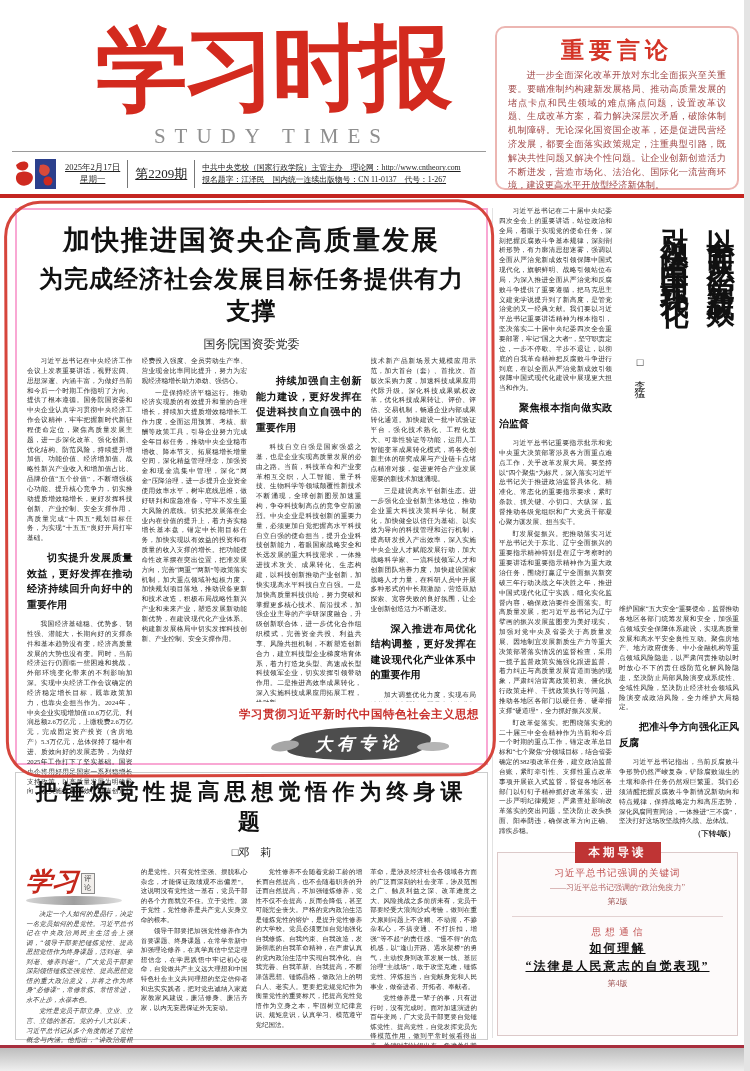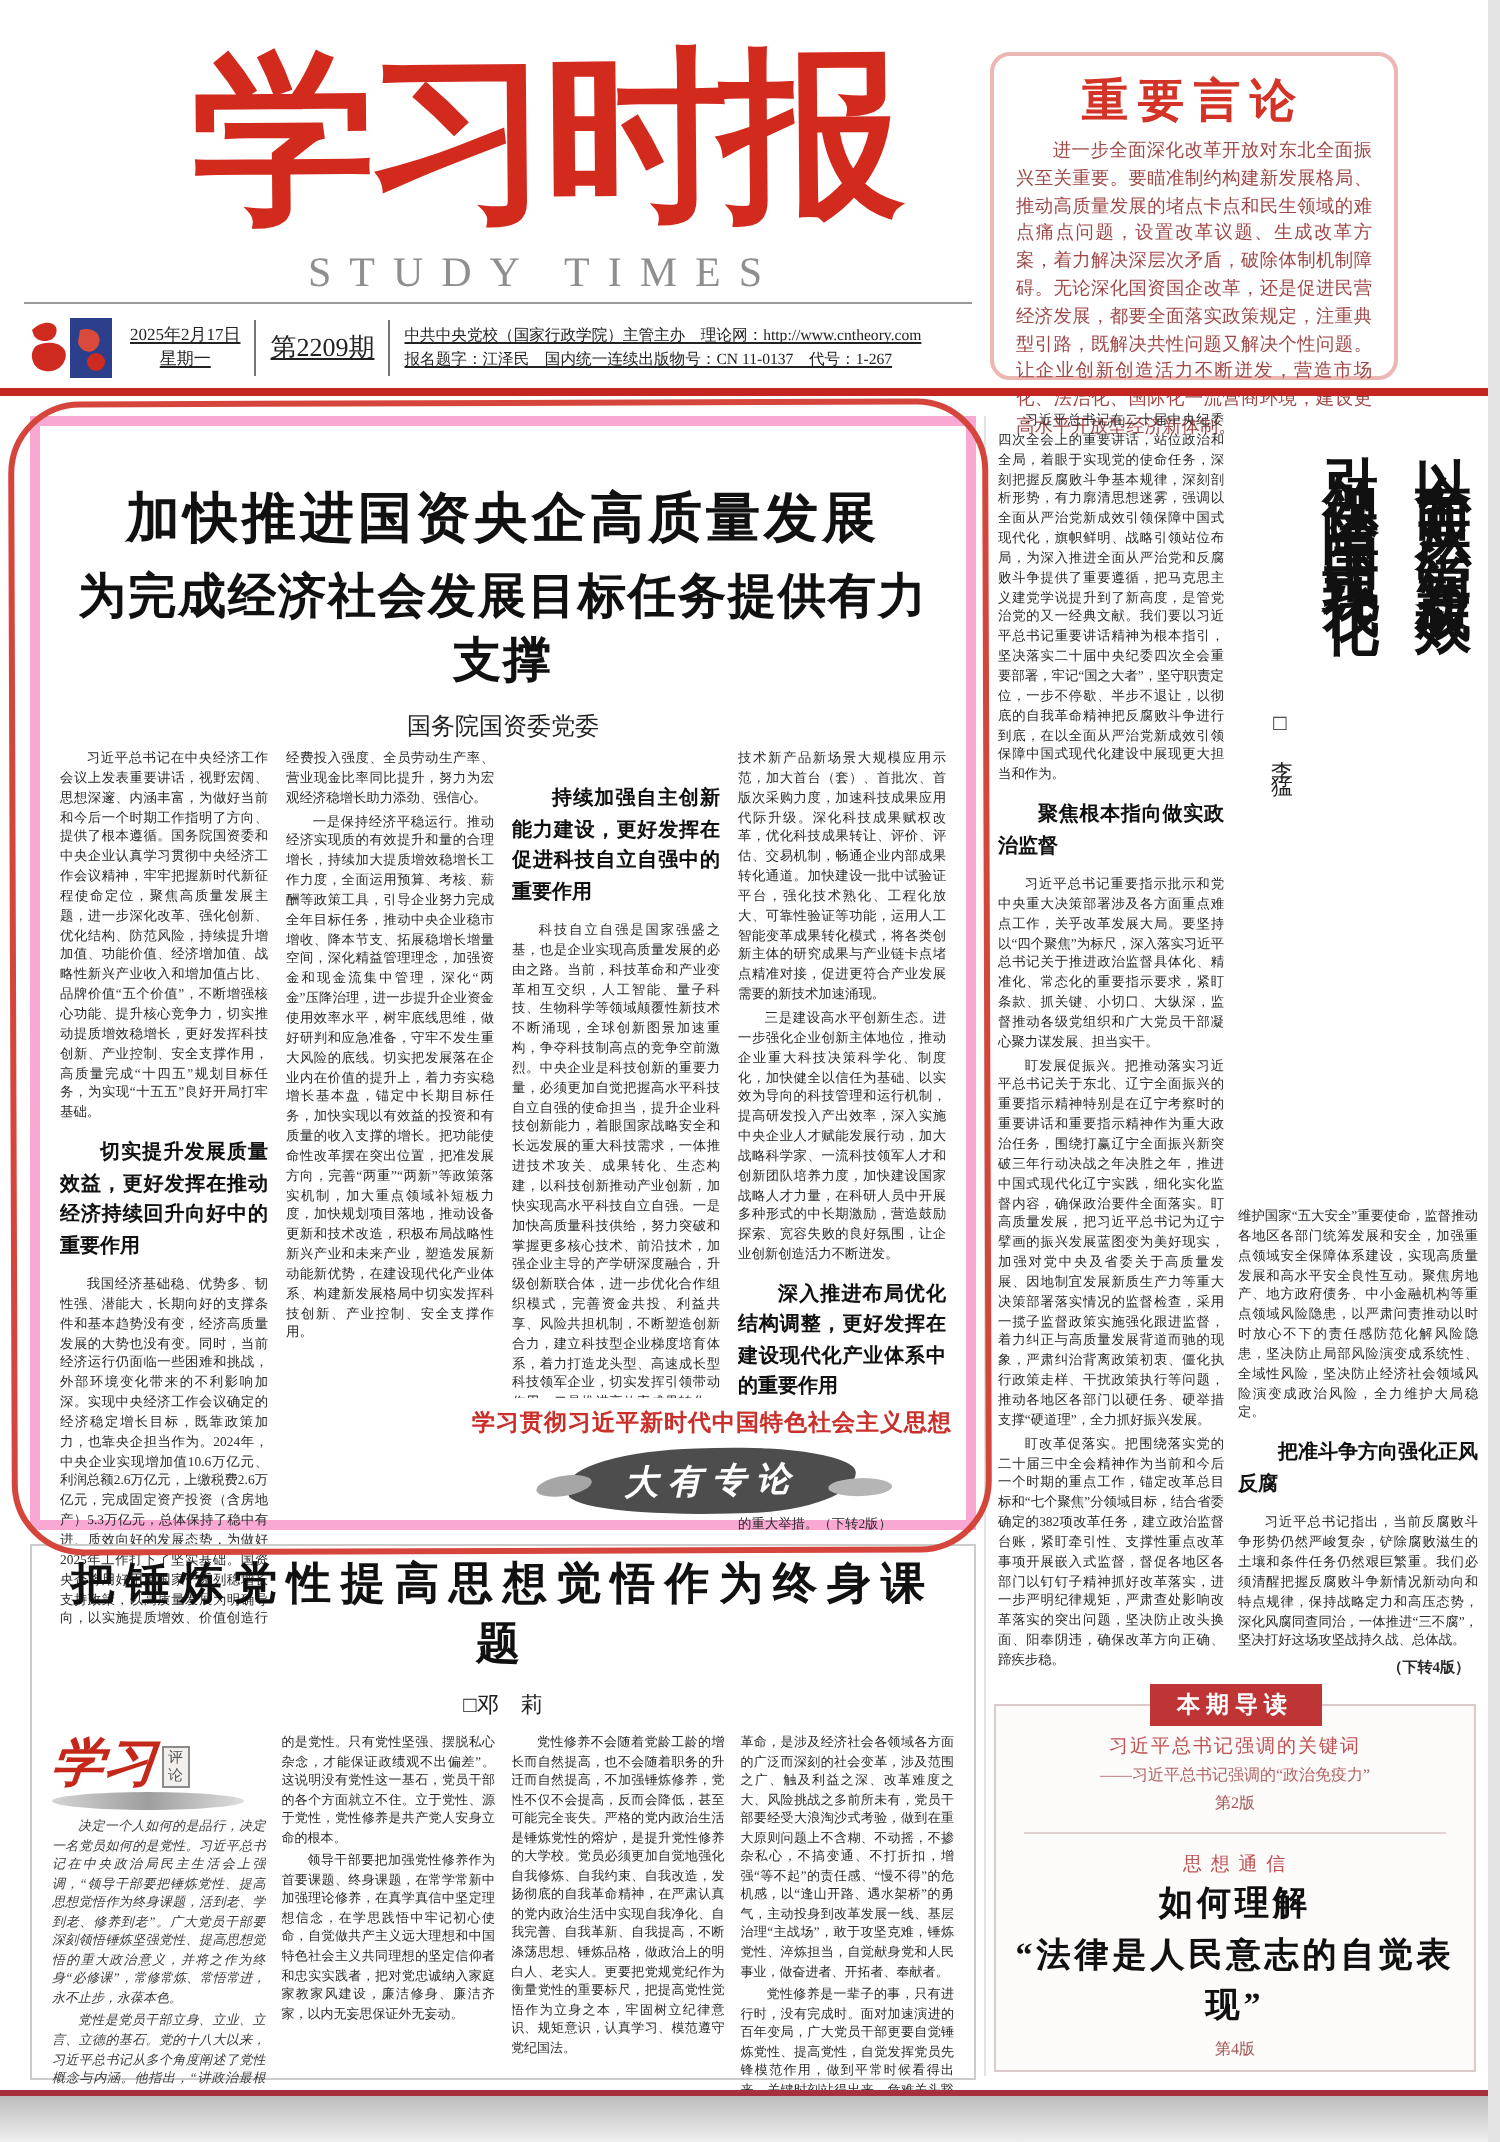--- a/index.html
+++ b/index.html
@@ -13,34 +13,34 @@
   .mast-sub{left:62px;top:124px;width:420px;text-align:center;font-size:21px;letter-spacing:9px;
             color:#8f8f8f;}
   .mast-line{left:12px;top:151px;width:474px;height:1px;background:#9a9a9a;}
   .info-row{left:12px;top:156px;width:478px;height:36px;display:flex;align-items:center;gap:7px;text-decoration:underline;}
   .info-sep{width:1px;height:28px;background:#777;}
   .date-block{font-size:8.5px;text-align:center;line-height:1.4;color:#222;white-space:nowrap;}
   .issue{font-size:13px;color:#222;white-space:nowrap;}
   .pub-block{font-size:7.8px;line-height:1.5;color:#222;white-space:nowrap;}
 
   
-  .quote-box{left:495px;top:26px;width:204px;height:164px;border:2px solid #ecb6b2;border-radius:10px;
+  .quote-box{left:495px;top:26px;width:244px;height:164px;border:2px solid #ecb6b2;border-radius:10px;
              background:#fff;box-sizing:border-box;}
   .quote-title{text-align:center;font-family:"Liberation Sans",sans-serif;font-weight:bold;
                font-size:23px;color:#d43427;letter-spacing:5px;margin-top:7px;}
   .quote-body{margin:3px 11px 0;font-size:9.2px;line-height:1.5;color:#a04848;text-align:justify;
               text-indent:2em;}
 
   .red-rule-top{left:0;top:194px;width:750px;height:4px;background:#c42521;}
 
   
   .annotation{left:5px;top:200px;width:484px;height:571px;border:3px solid #d6453c;border-radius:36px;
               transform:rotate(-0.2deg);pointer-events:none;z-index:5;}
-  .main-box{left:15px;top:208px;width:473px;height:557px;border:5px solid #f9a8d4;box-sizing:border-box;
-            padding:20px 10px;}
+  .main-box{left:15px;top:208px;width:473px;height:557px;border:2px solid #f9a8d4;box-sizing:border-box;
+            padding:4px 10px;}
   .main-h1{text-align:center;font-weight:bold;font-size:27px;letter-spacing:2px;margin-top:8px;color:#111;}
   .main-h2{text-align:center;font-weight:bold;font-size:24px;letter-spacing:1px;margin-top:5px;color:#111;}
   .byline{text-align:center;font-size:12px;margin:9px 0 3px;color:#222;}
   .cols{display:flex;gap:9px;margin-top:3px;height:438px;overflow:hidden;}
   .col{flex:1;font-size:6.7px;line-height:1.47;text-align:justify;color:#2b2b2b;overflow:hidden;}
   .col p{margin:0 0 2px;}
   .indent{text-indent:2em;}
   .subhead{font-weight:bold;font-size:10px;line-height:1.55;text-indent:2em;margin:7px 0;color:#111;
            text-align:justify;}
   .banner{position:absolute;right:6px;bottom:3px;width:242px;background:#fff;text-align:center;
@@ -205,21 +205,21 @@
   <div class="abs guide-box">
     <div class="guide-label">本期导读</div>
     <div class="guide-item">
       <div class="guide-kicker">习近平总书记强调的关键词</div>
       <div class="guide-subtitle">——习近平总书记强调的“政治免疫力”</div>
       <div class="guide-page">第2版</div>
     </div>
     <div class="guide-div"></div>
     <div class="guide-item" style="margin-top:9px;">
       <div class="guide-kicker">思 想 通 信</div>
-      <div class="guide-title" style="font-size:17px;">
+      <div class="guide-title" style="font-size:12px;text-decoration:underline;">
         <span>如何理解</span><br>
         <span>“法律是人民意志的自觉表现”</span>
       </div>
       <div class="guide-page">第4版</div>
     </div>
   </div>
 
   <div class="abs bottom-box">
     <div class="bottom-h1">把锤炼党性提高思想觉悟作为终身课题</div>
     <div class="bottom-author">□邓　莉</div>

